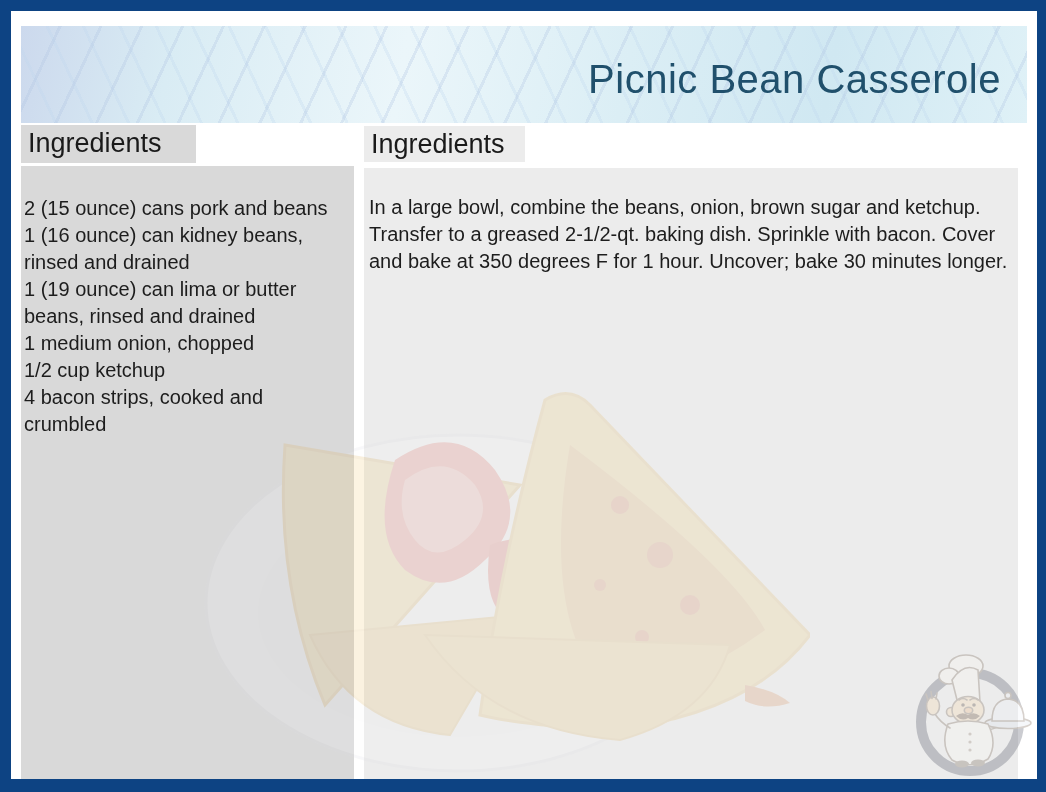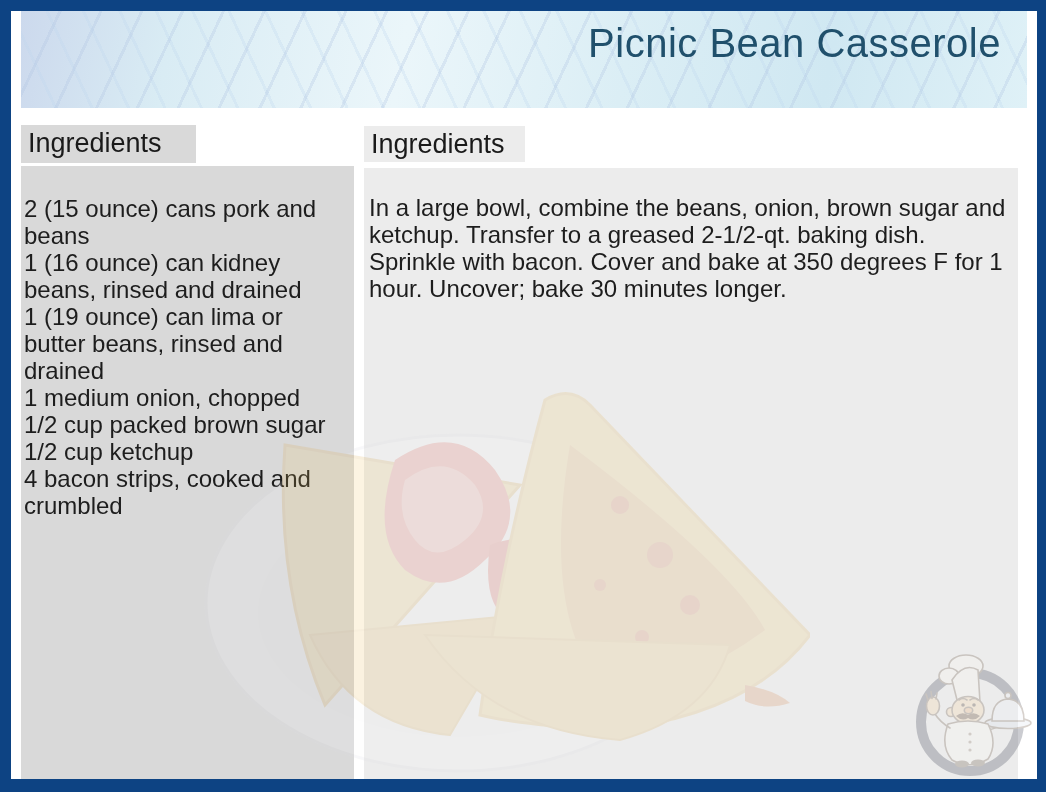--- a/index.html
+++ b/index.html
@@ -9,26 +9,26 @@
     box-sizing:border-box;
     background:#ffffff;
     border-style:solid;
     border-color:var(--border-navy,#0d4383);
     border-width:11px 9px 13px 11px;
     overflow:hidden;
     font-family:"Liberation Sans","DejaVu Sans",sans-serif;
   }
   
   .header-band{
-    position:absolute;left:10px;top:0;width:1006px;height:97px;
+    position:absolute;left:10px;top:15px;width:1006px;height:97px;
     background:
       repeating-linear-gradient(115deg, rgba(255,255,255,0) 0 34px, rgba(176,196,226,0.30) 34px 37px),
       repeating-linear-gradient(65deg, rgba(255,255,255,0) 0 30px, rgba(190,214,238,0.28) 30px 33px),
       linear-gradient(100deg,#ccd9ed 0%,#d9ecf4 15%,#ebf6fa 38%,#dbeef5 60%,#d0e8f2 80%,#dff1f7 100%);
-    display:flex;justify-content:flex-end;
+    display:flex;align-items:center;justify-content:flex-end;
     padding-right:26px;box-sizing:border-box;
   }
   .recipe-title{
     font-size:40px;color:var(--title-blue,#20506c);
     letter-spacing:0.5px;padding-top:10px;
   }
   
   .heading-box{position:absolute;box-sizing:border-box;}
   .ing-heading-box{left:10px;top:114px;width:175px;height:38px;background:var(--panel-dark-gray,#d9d9d9);}
   .dir-heading-box{left:353px;top:115px;width:161px;height:36px;background:var(--panel-light-gray,#ececec);}
@@ -41,21 +41,21 @@
   .ing-panel{
     left:10px;top:155px;width:333px;height:613px;
     background:var(--panel-dark-gray,#d9d9d9);
     padding:29px 4px 0 3px;
   }
   .dir-panel{
     left:353px;top:157px;width:654px;height:611px;
     background:var(--panel-light-gray,#ececec);
     padding:26px 8px 0 5px;
   }
-  .ing-item,.dir-text{font-size:24px;line-height:27px;}
+  .ing-item,.dir-text{font-size:20px;line-height:27px;}
   
   .food-photo{
     position:absolute;left:179px;top:374px;width:620px;height:400px;
     opacity:0.17;pointer-events:none;
   }
   .chef-logo{
     position:absolute;left:893px;top:639px;width:132px;height:128px;
     opacity:0.27;pointer-events:none;
   }
 </style>
@@ -74,21 +74,20 @@
 
   <div class="heading-box dir-heading-box">
     <div class="section-heading">Ingredients</div>
   </div>
 
   <div class="panel ing-panel">
     <div class="ing-item">2 (15 ounce) cans pork and beans</div>
     <div class="ing-item">1 (16 ounce) can kidney beans, rinsed and drained</div>
     <div class="ing-item">1 (19 ounce) can lima or butter beans, rinsed and drained</div>
     <div class="ing-item">1 medium onion, chopped</div>
-    <div class="ing-item">1/2 cup packed brown sugar</div>
     <div class="ing-item">1/2 cup ketchup</div>
     <div class="ing-item">4 bacon strips, cooked and crumbled</div>
   </div>
 
   <div class="panel dir-panel">
     <div class="dir-text">In a large bowl, combine the beans, onion, brown sugar and ketchup. Transfer to a greased 2-1/2-qt. baking dish. Sprinkle with bacon. Cover and bake at 350 degrees F for 1 hour. Uncover; bake 30 minutes longer.</div>
   </div>
 
   <svg class="food-photo" viewBox="0 0 620 400" xmlns="http://www.w3.org/2000/svg">
     <ellipse cx="268" cy="218" rx="252" ry="168" fill="#fbfbfd" stroke="#dcdce2" stroke-width="3"></ellipse>

